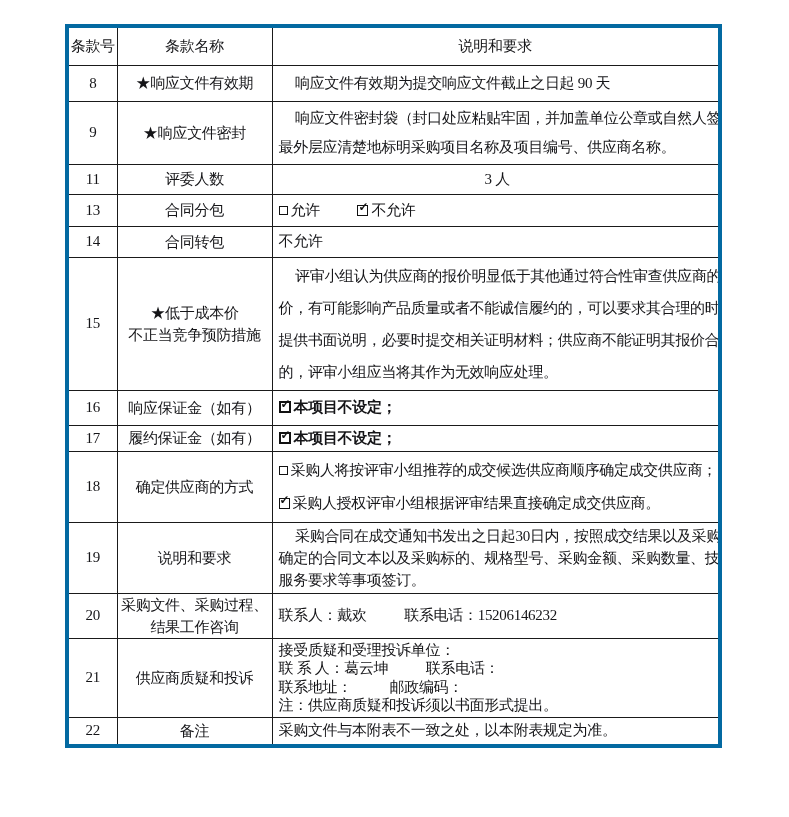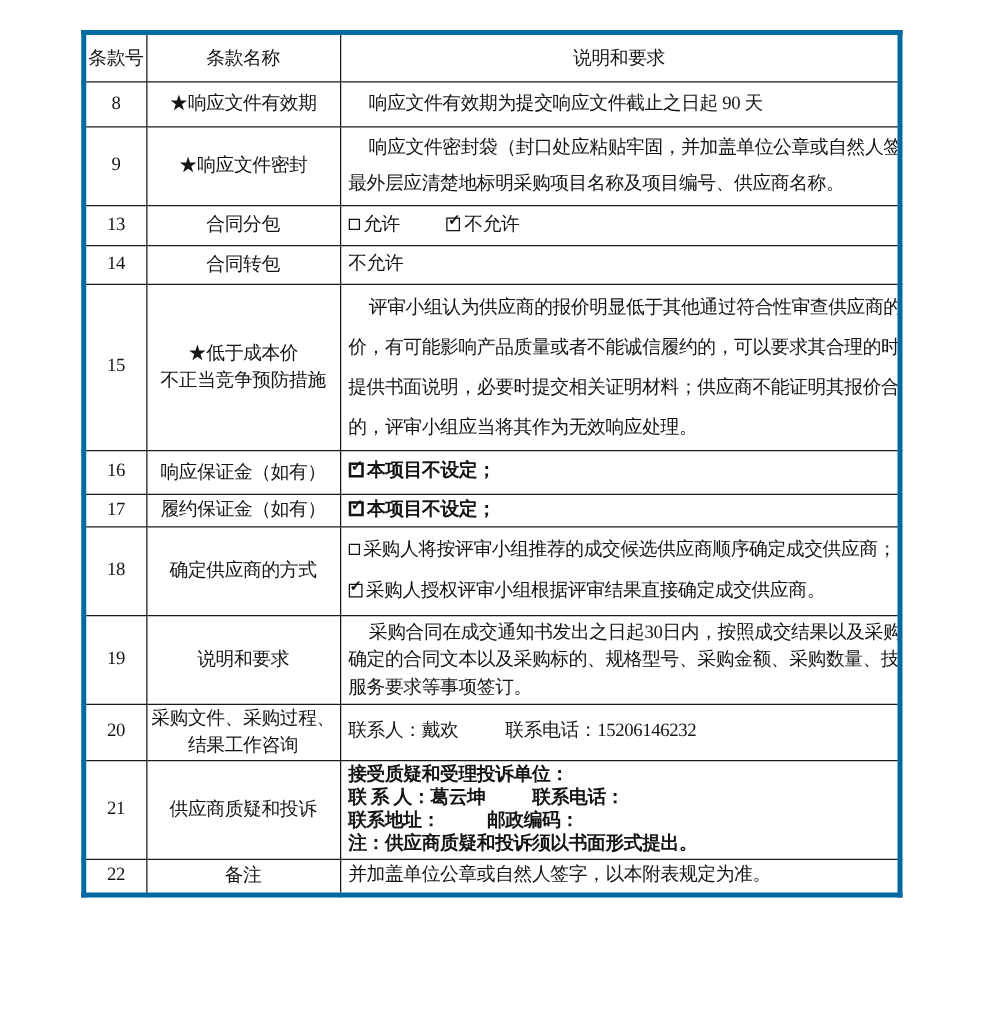--- a/index.html
+++ b/index.html
@@ -78,20 +78,29 @@
         <tr style="height: 59px;">
           <td class="c1">9</td>
           <td class="c2">
             <div class="nline">★响应文件密封</div>
           </td>
           <td class="c3" style="line-height: 29px;">
             <div class="line ind"><span class="seg"><span>响应文件密封袋（封口处应粘贴牢固，并加盖单位公章或自然人签字）</span></span></div>
             <div class="line"><span class="seg"><span>最外层应清楚地标明采购项目名称及项目编号、供应商名称。</span></span></div>
           </td>
         </tr>
+        <tr style="height: 30px;">
+          <td class="c1">11</td>
+          <td class="c2">
+            <div class="nline">评委人数</div>
+          </td>
+          <td class="c3 center">
+            <div class="line"><span class="seg"><span>3 人</span></span></div>
+          </td>
+        </tr>
         <tr style="height: 32px;">
           <td class="c1">13</td>
           <td class="c2">
             <div class="nline">合同分包</div>
           </td>
           <td class="c3">
             <div class="line"><span class="seg"><span class="cb empty"></span><span>允许</span></span><span class="seg g"><span class="cb checked"><span class="tick">✓</span></span><span>不允许</span></span></div>
           </td>
         </tr>
         <tr style="height: 31px; border-radius: 11px;">
@@ -163,31 +172,31 @@
           </td>
           <td class="c3">
             <div class="line"><span class="seg"><span>联系人：戴欢</span></span><span class="seg g"><span>联系电话：15206146232</span></span></div>
           </td>
         </tr>
         <tr style="height: 74px;">
           <td class="c1">21</td>
           <td class="c2">
             <div class="nline">供应商质疑和投诉</div>
           </td>
-          <td class="c3" style="line-height: 18.5px; font-weight: bold;">
+          <td class="c3" style="line-height: 18.5px;">
             <div class="line"><span class="seg"><span>接受质疑和受理投诉单位：</span></span></div>
             <div class="line"><span class="seg"><span>联 系 人：葛云坤</span></span><span class="seg g"><span>联系电话：</span></span></div>
             <div class="line"><span class="seg"><span>联系地址：</span></span><span class="seg g"><span>邮政编码：</span></span></div>
             <div class="line"><span class="seg"><span>注：供应商质疑和投诉须以书面形式提出。</span></span></div>
           </td>
         </tr>
         <tr style="height: 29px;">
           <td class="c1">22</td>
           <td class="c2">
             <div class="nline">备注</div>
           </td>
           <td class="c3">
-            <div class="line"><span class="seg"><span>并加盖单位公章或自然人签字，以本附表规定为准。</span></span></div>
+            <div class="line"><span class="seg"><span>采购文件与本附表不一致之处，以本附表规定为准。</span></span></div>
           </td>
         </tr>
       </tbody>
   </table>
 </div>
 
 </body></html>

